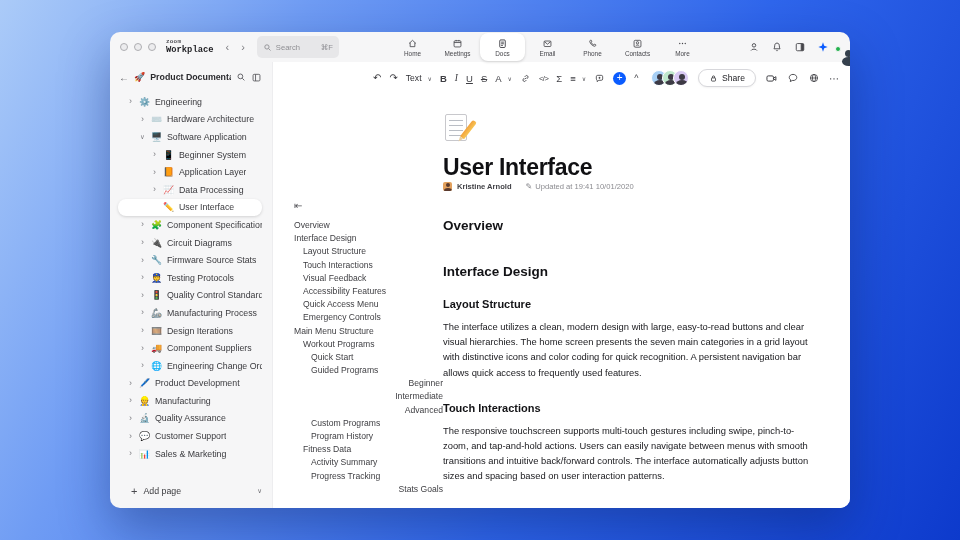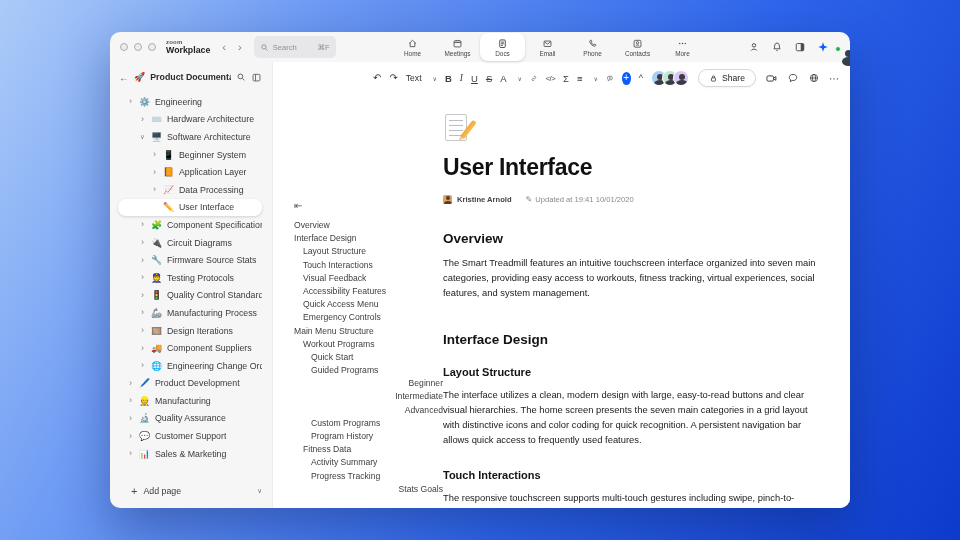--- a/index.html
+++ b/index.html
@@ -12,21 +12,21 @@
   .window {
     position:absolute; left:110px; top:32px; width:740px; height:476px;
     background:#f6f6f7; border-radius:10px; overflow:hidden;
     box-shadow:0 20px 50px rgba(8,28,92,.38);
     display:flex; flex-direction:column;
   }
   
   .titlebar { flex:0 0 30px; display:flex; align-items:center; padding:0 10px; position:relative; }
   .lights { display:flex; gap:6px; align-items:center; }
   .light { width:8px; height:8px; border-radius:50%; border:1px solid #aeaeb2; background:#ececee; }
-  .logo { margin-left:10px; line-height:1; }
+  .logo { margin-left:10px; line-height:1;font-family:Liberation Mono, monospace; }
   .logo .z { font-size:6px; color:#55555a; font-weight:bold; letter-spacing:.2px; }
   .logo .w { font-size:8.8px; color:#1f1f23; font-weight:bold; margin-top:1px; }
   .navarrows { display:flex; gap:12px; margin-left:12px; color:#7c7c81; font-size:11px; }
   .navarrows span { cursor:default; }
   .searchpill {
     margin-left:12px; width:82px; height:22px; background:#e7e7e9; border-radius:5px;
     display:flex; align-items:center; gap:4px; padding:0 6px; color:#8e8e93;
   }
   .searchpill .ph { font-size:7.6px; flex:1; }
   .searchpill .kbd { font-size:7.6px; }
@@ -65,21 +65,21 @@
   .foot-row { display:flex; align-items:center; height:17.6px; margin:0 10px 0 8px; gap:6px; padding-left:13px; }
   .foot-row .plus { font-size:11px; color:#4a4a4f; }
   .foot-row .flabel { font-size:8.8px; color:#3a3a3e; }
   .foot-row .fchev { margin-left:auto; font-size:6.5px; color:#6e6e73; }
   .foot-row.deleted .flabel { color:#97979b; }
   
   .content { flex:1; background:#fff; display:flex; flex-direction:column; min-width:0; }
   .toolbar { flex:0 0 32px; display:flex; align-items:center; gap:8px; padding:0 10px 0 100px; }
   .tbtn { display:flex; align-items:center; gap:2px; color:#3e3e43; font-size:10px; }
   .tbtn .g { line-height:1; }
-  .stylebtn { font-size:8.6px; color:#2f2f34; display:flex; align-items:center; gap:11px; }
+  .stylebtn { font-size:8.6px; color:#2f2f34; display:flex; align-items:center; gap:6px; }
   .minichev { font-size:6px; color:#56565b; }
   .fmt { font-size:9.5px; color:#3e3e43; }
   .fmt.b { font-weight:bold; }
   .fmt.i { font-style:italic; font-family:"Liberation Serif", serif; }
   .fmt.u { text-decoration:underline; }
   .fmt.s { text-decoration:line-through; }
   .codeg { font-size:7.5px; letter-spacing:-.5px; color:#3e3e43; }
   .insertbtn { width:13px; height:13px; border-radius:50%; background:#0b5cff; color:#fff; font-size:10px; display:flex; align-items:center; justify-content:center; line-height:1; }
   .caret { font-size:9px; color:#3e3e43; }
   .tb-right { margin-left:auto; display:flex; align-items:center; gap:9px; }
@@ -100,21 +100,21 @@
   .toc-item.lvl1 { padding-left:9px; }
   .toc-item.lvl2 { padding-left:17px; }
   .toc-item.lvl3 { padding-left:26px;text-align:right; }
   .docbody { width:376px; padding-top:19px; }
   .memo { width:29px; height:29px; position:relative; }
   .memo .paper { position:absolute; left:2px; top:1px; width:22px; height:27px; background:#fefefe; border:1px solid #c8c8cc; border-radius:2px;
     background-image:linear-gradient(#b9bdc4 1px, transparent 1px); background-size:100% 5px; background-position:3px 5px; background-clip:content-box; padding:3px; }
   .memo .pencil { position:absolute; right:1px; bottom:2px; width:5px; height:21px; background:linear-gradient(90deg,#f2a33c,#f8c555); border-radius:2px 2px 0 0; transform:rotate(38deg); }
   .memo .pencil::after { content:""; position:absolute; left:0; bottom:-5px; border-left:2.5px solid transparent; border-right:2.5px solid transparent; border-top:5px solid #e8ceA0; }
   h1.doctitle { font-size:23px; font-weight:bold; color:#101013; margin-top:12px; letter-spacing:-.3px; }
-  .byline { display:flex; align-items:center; gap:5px; margin-top:14px; }
+  .byline { display:flex; align-items:center; gap:5px; margin-top:1px; }
   .byavatar { width:9px; height:9px; border-radius:2px; background:#e2a15e; position:relative; overflow:hidden; }
   .byavatar::before { content:""; position:absolute; left:2.5px; top:1px; width:4px; height:4px; border-radius:50%; background:#5a3a2e; }
   .byavatar::after { content:""; position:absolute; left:.5px; top:5.5px; width:8px; height:5px; border-radius:50%; background:#5a3a2e; }
   .byname { font-size:7.6px; color:#424247; font-weight:bold; }
   .byupd { display:flex; align-items:center; gap:3px; margin-left:9px; color:#8b8b90; }
   .byupd .pen { font-size:8px; }
   .byupd .utext { font-size:7.6px; }
   h2.sec { font-size:13.5px; font-weight:bold; color:#131316; }
   h3.sub { font-size:11px; font-weight:bold; color:#131316; }
   p.para { font-size:9.4px; line-height:15.2px; color:#202024; margin-top:9px; }
@@ -252,21 +252,21 @@
 
           <div class="tree-row lvl1">
             <span class="chev">›</span>
             <span class="ticon">⌨️</span>
             <span class="tlabel">Hardware Architecture</span>
           </div>
 
           <div class="tree-row lvl1">
             <span class="chev down">∨</span>
             <span class="ticon">🖥️</span>
-            <span class="tlabel">Software Architecture</span>
+            <span class="tlabel">Software Application</span>
           </div>
 
           <div class="tree-row lvl2">
             <span class="chev">›</span>
             <span class="ticon">📱</span>
             <span class="tlabel">Beginner System</span>
           </div>
 
           <div class="tree-row lvl2">
             <span class="chev">›</span>
@@ -506,21 +506,20 @@
           <div class="byline">
             <span class="byavatar"></span>
             <span class="byname">Kristine Arnold</span>
             <span class="byupd">
               <span class="pen">✎</span>
               <span class="utext">Updated at 19:41 10/01/2020</span>
             </span>
           </div>
 
           <h2 class="sec mt-ov">Overview</h2>
-          <p class="para">The Smart Treadmill features an intuitive touchscreen interface organized into seven main categories, providing easy access to workouts, fitness tracking, virtual experiences, social features, and system management.</p>
 
           <h2 class="sec mt-id">Interface Design</h2>
           <h3 class="sub mt-ls">Layout Structure</h3>
           <p class="para">The interface utilizes a clean, modern design with large, easy-to-read buttons and clear visual hierarchies. The home screen presents the seven main categories in a grid layout with distinctive icons and color coding for quick recognition. A persistent navigation bar allows quick access to frequently used features.</p>
 
           <h3 class="sub mt-ti">Touch Interactions</h3>
           <p class="para">The responsive touchscreen supports multi-touch gestures including swipe, pinch-to-zoom, and tap-and-hold actions. Users can easily navigate between menus with smooth transitions and intuitive back/forward controls. The interface automatically adjusts button sizes and spacing based on user interaction patterns.</p>
         </div>
       </div>
 

